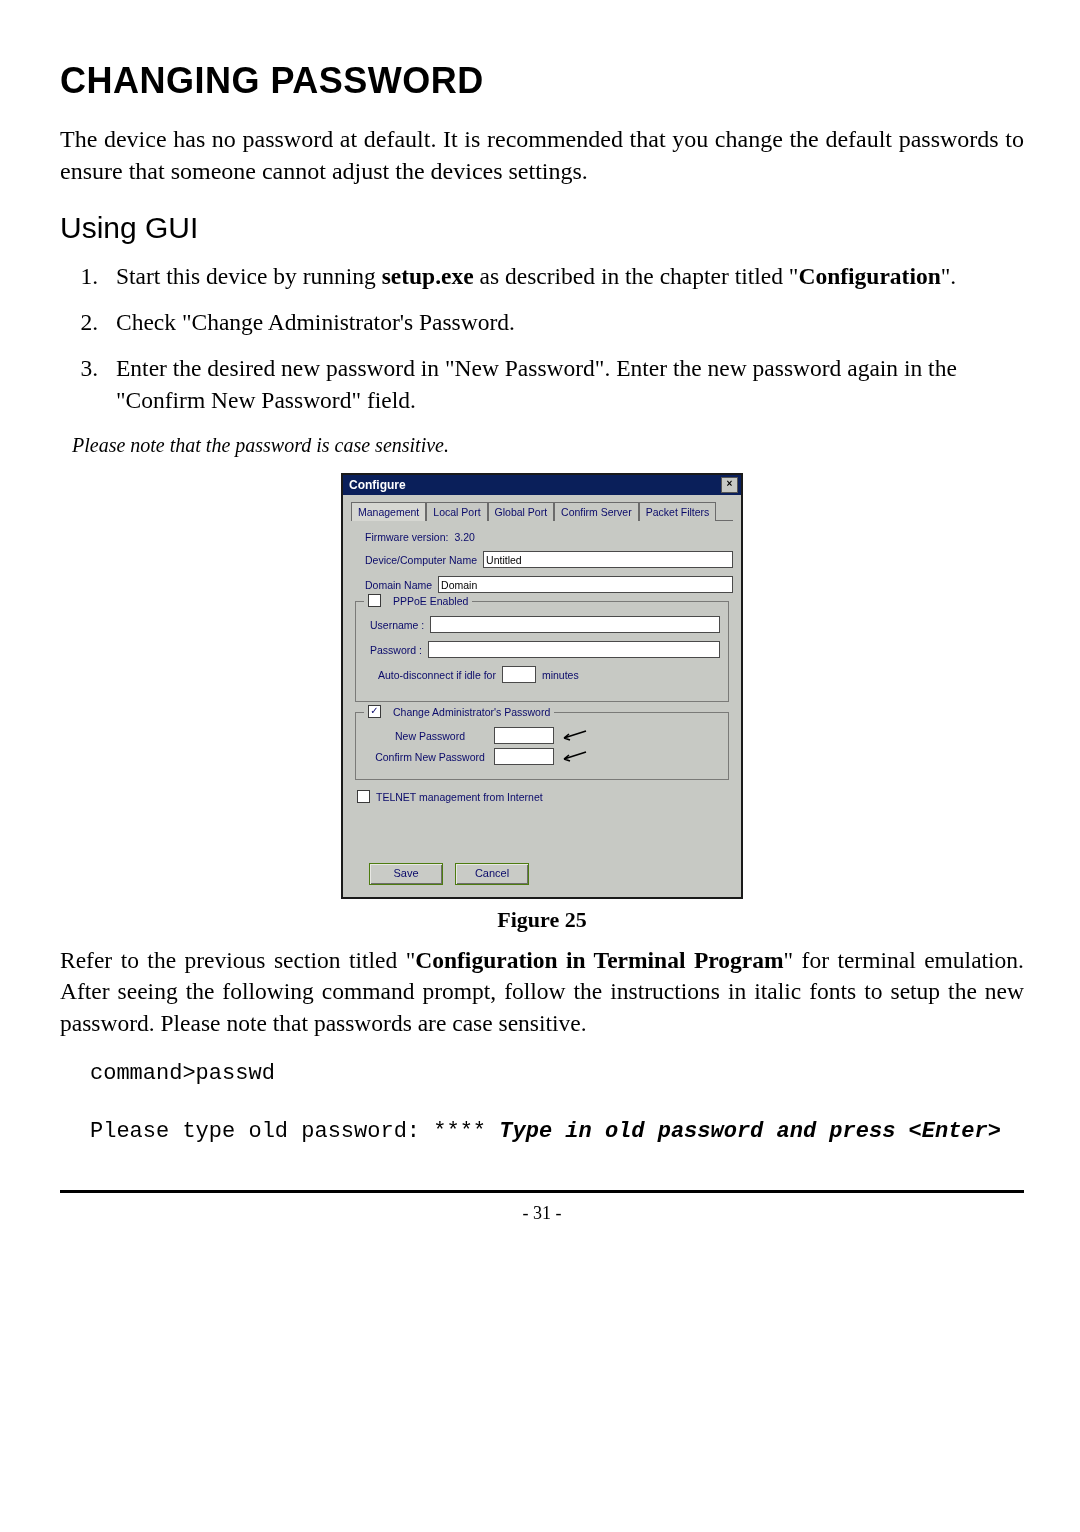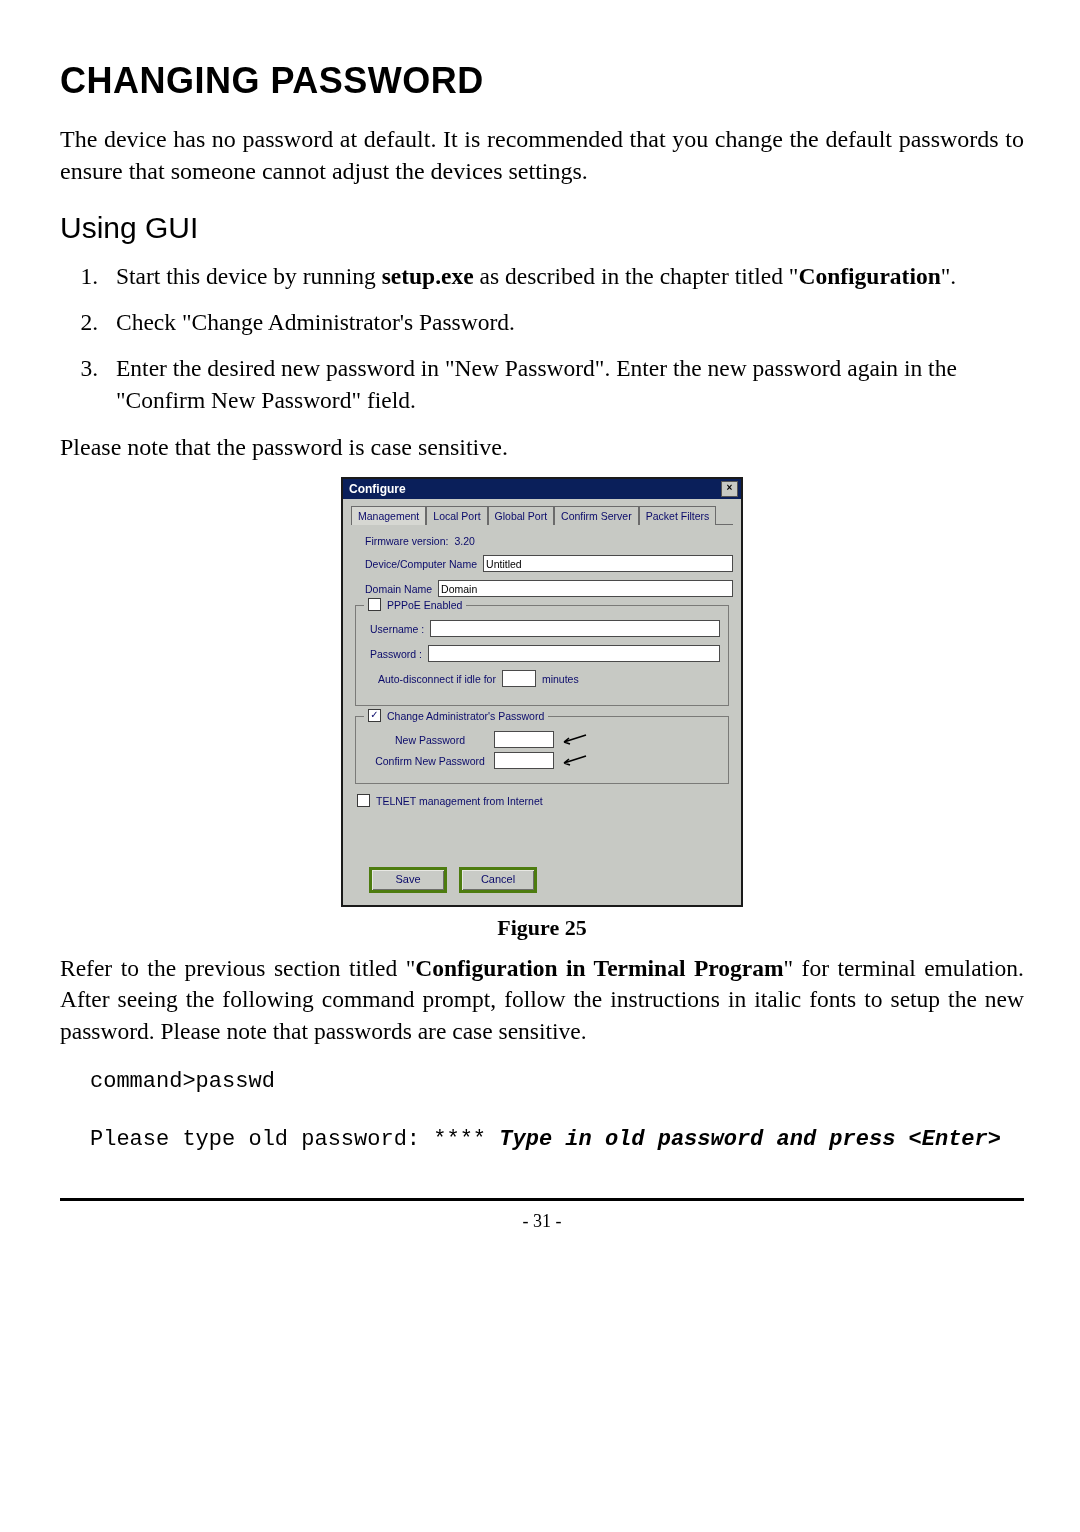--- a/index.html
+++ b/index.html
@@ -38,22 +38,23 @@
     margin:0 0 18px 0;
     padding-left:44px;
     font-size:23.5px;
     line-height:1.35;
   }
   ol li{
     padding-left:12px;
     margin-bottom:14px;
   }
   .note{
-    font-size:24px;
-    margin:0 0 16px 0;
+    font-style:italic;
+    font-size:20px;
+    margin:0 0 16px 12px;
   }
   .figwrap{
     text-align:center;
     margin:6px 0 12px 0;
   }
   .figlabel{
     font-weight:700;
     font-size:22px;
     margin-top:8px;
   }
@@ -160,21 +161,21 @@
   }
   .grp-legend{
     position:absolute;
     top:-8px;left:8px;
     background:#c7c9c4;
     padding:0 4px;
     font-size:10.5px;
     color:#0a0a6a;
     display:flex;
     align-items:center;
-    gap:6px;
+    gap:12px;
   }
   .chk{
     width:11px;height:11px;
     border:1px solid #3a3a3a;
     background:#fff;
     display:inline-block;
     font-size:10px;
     line-height:9px;
     text-align:center;
   }
@@ -193,21 +194,21 @@
   }
   .pwd-row .inp{width:54px;flex:none;}
   .btns{
     display:flex;
     gap:12px;
     margin:60px 0 2px 18px;
   }
   .btn{
     width:72px;
     height:20px;
-    border:3px solid #4d7c0f;
+    border:1px solid #4d7c0f;
     background:#c9cbc6;
     box-shadow:inset 1px 1px 0 #e8e8e4, inset -1px -1px 0 #6d6d6a;
     font-size:11px;
     color:#0a0a6a;
     text-align:center;
     line-height:18px;
   }
 </style>
 </head>
 <body>

